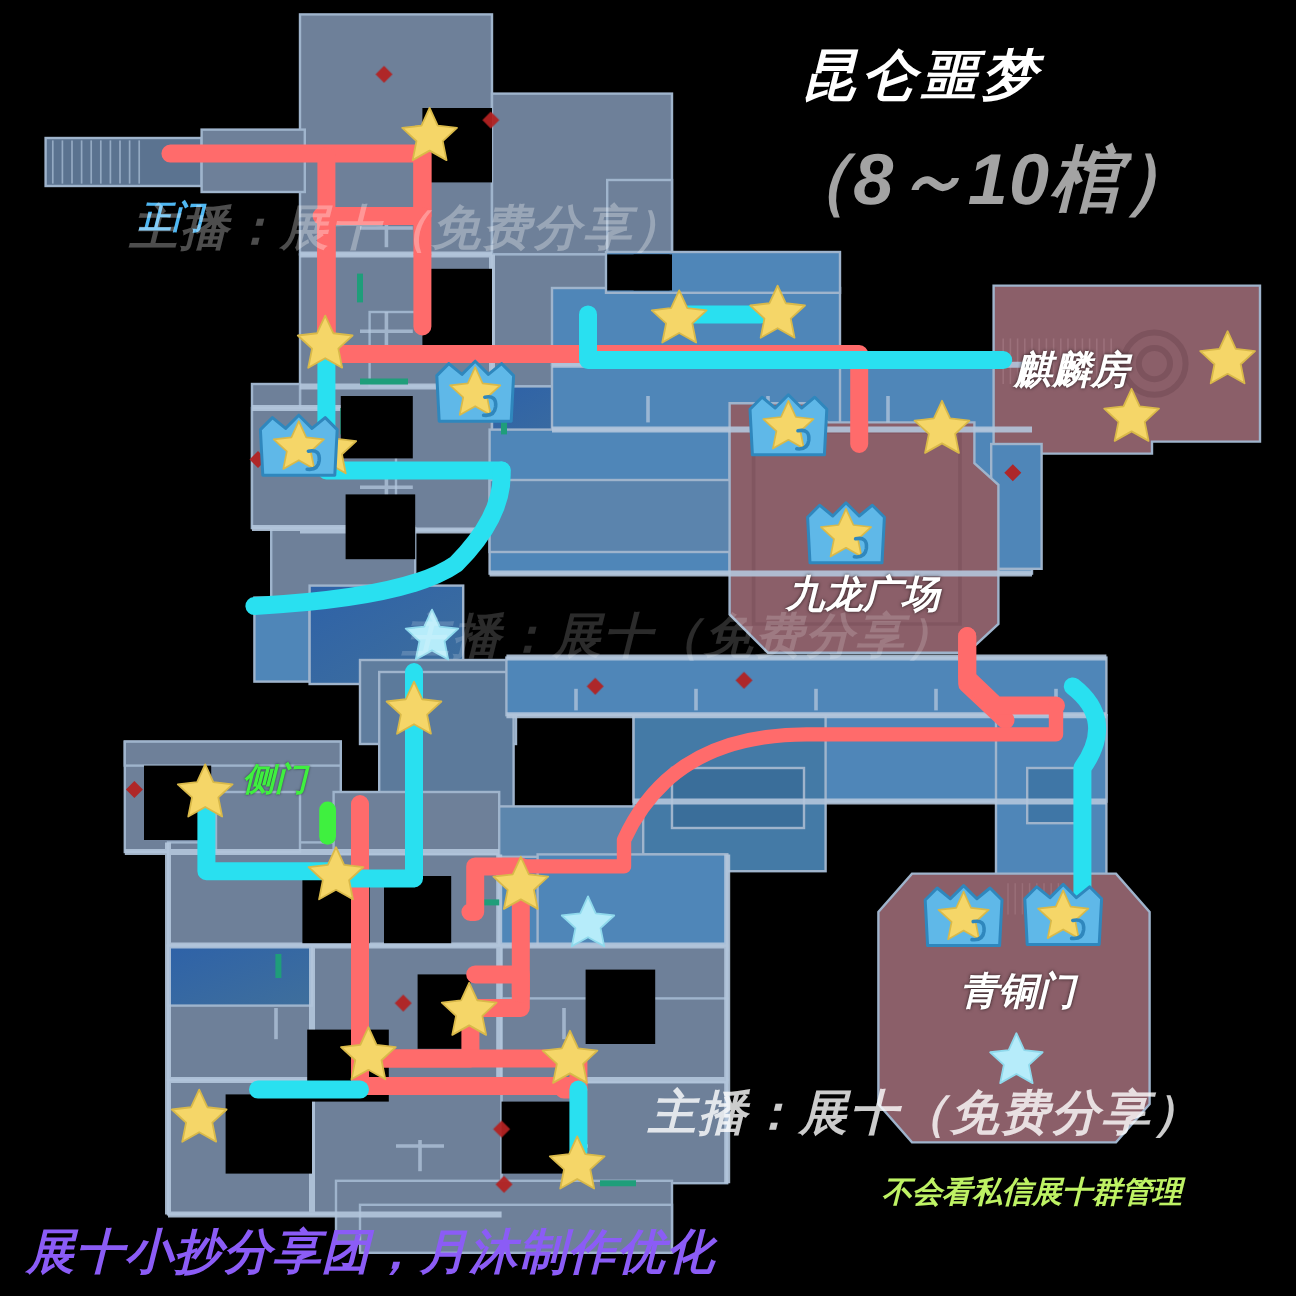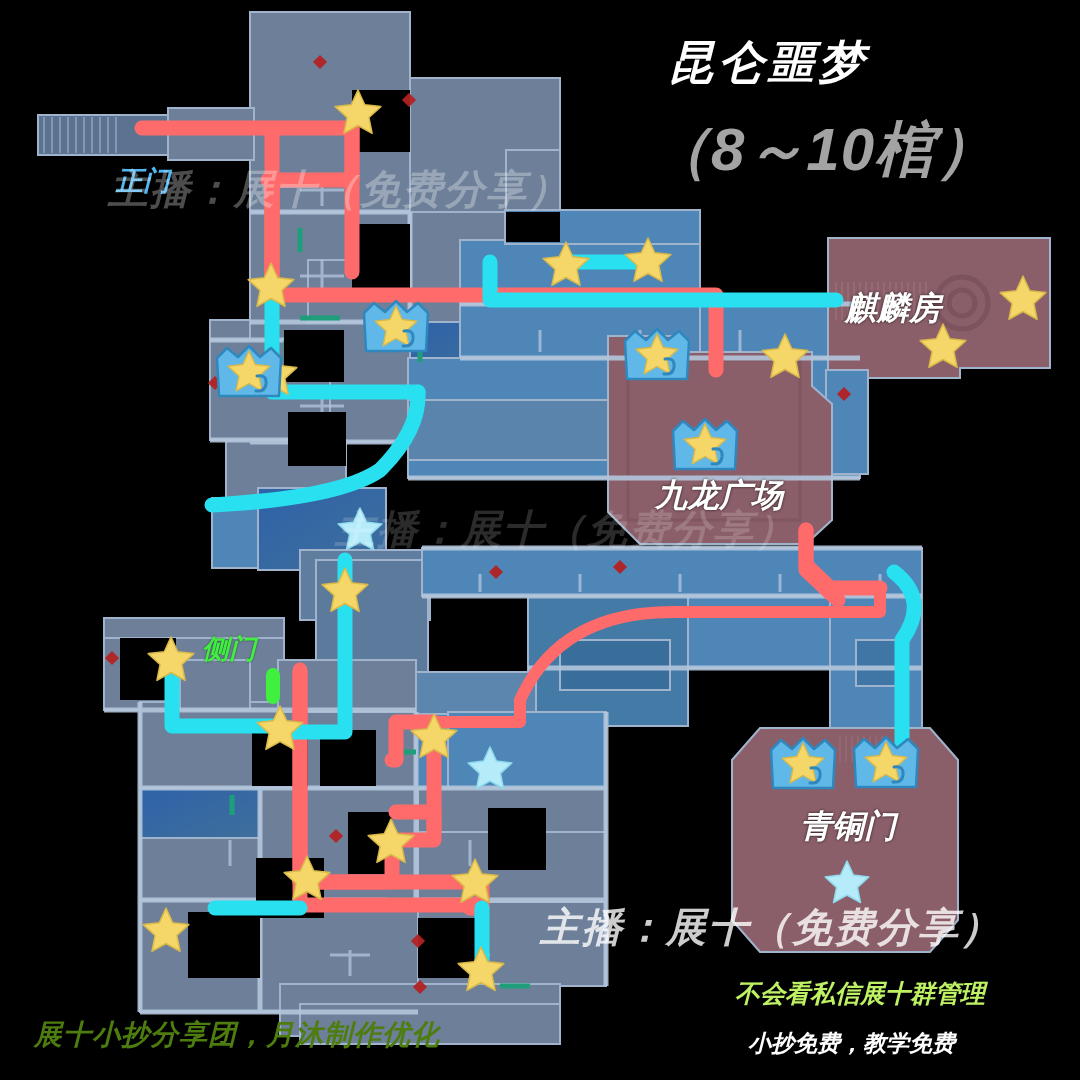--- a/index.html
+++ b/index.html
@@ -38,21 +38,21 @@
   
   .wm{
     font-size:40px;font-weight:bold;letter-spacing:2px;
     color:rgba(255,255,255,.30);
   }
   .wm-1{left:108px;top:162px;}
   .wm-2{left:335px;top:502px;color:rgba(255,255,255,.17);}
   .wm-3{left:540px;top:900px;color:rgba(255,255,255,.80);}
 
   .foot-left{
-    left:34px;top:1016px;font-size:28px;font-weight:bold;color:#4d7c0f;
+    left:22px;top:1016px;font-size:40px;font-weight:bold;color:#8b5cf6;
     letter-spacing:1px;
   }
   .foot-r1{left:735px;top:977px;font-size:25px;font-weight:bold;color:#bef264;}
   .foot-r2{left:748px;top:1028px;font-size:23px;font-weight:bold;color:#ffffff;}
 </style>
 </head>
 <body>
 
 <div id="stage">
 
@@ -410,15 +410,14 @@
   <div class="txt room-label lbl-qilin">麒麟房</div>
   <div class="txt room-label lbl-jiulong">九龙广场</div>
   <div class="txt room-label lbl-qingtong">青铜门</div>
 
   <div class="txt wm wm-1">主播：展十（免费分享）</div>
   <div class="txt wm wm-2">主播：展十（免费分享）</div>
   <div class="txt wm wm-3">主播：展十（免费分享）</div>
 
   <div class="txt foot-left">展十小抄分享团，月沐制作优化</div>
   <div class="txt foot-r1">不会看私信展十群管理</div>
-  <div class="txt foot-r2">小抄免费，教学免费</div>
 
 </div>
 
 </body></html>

